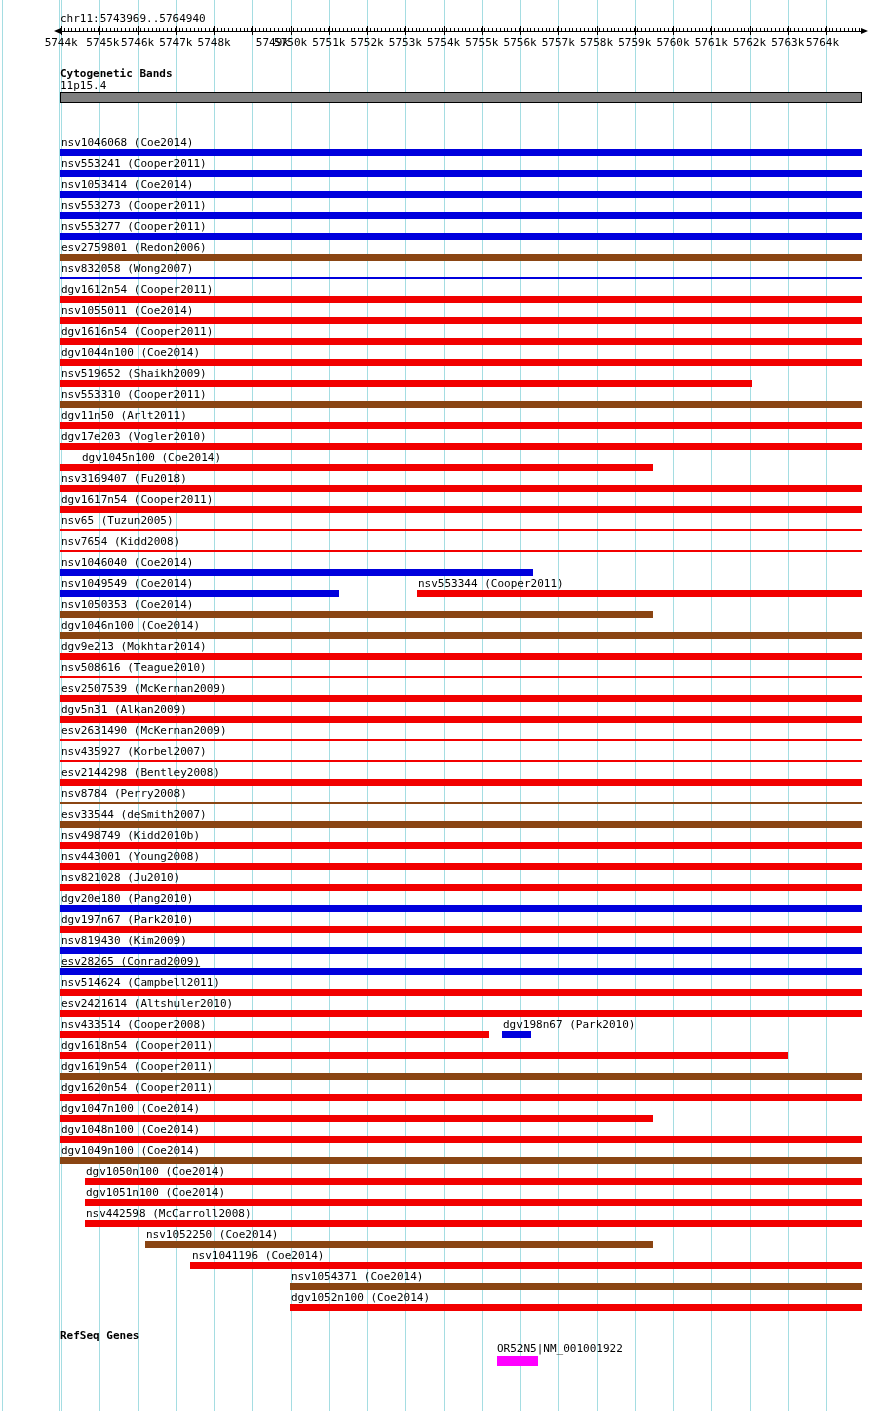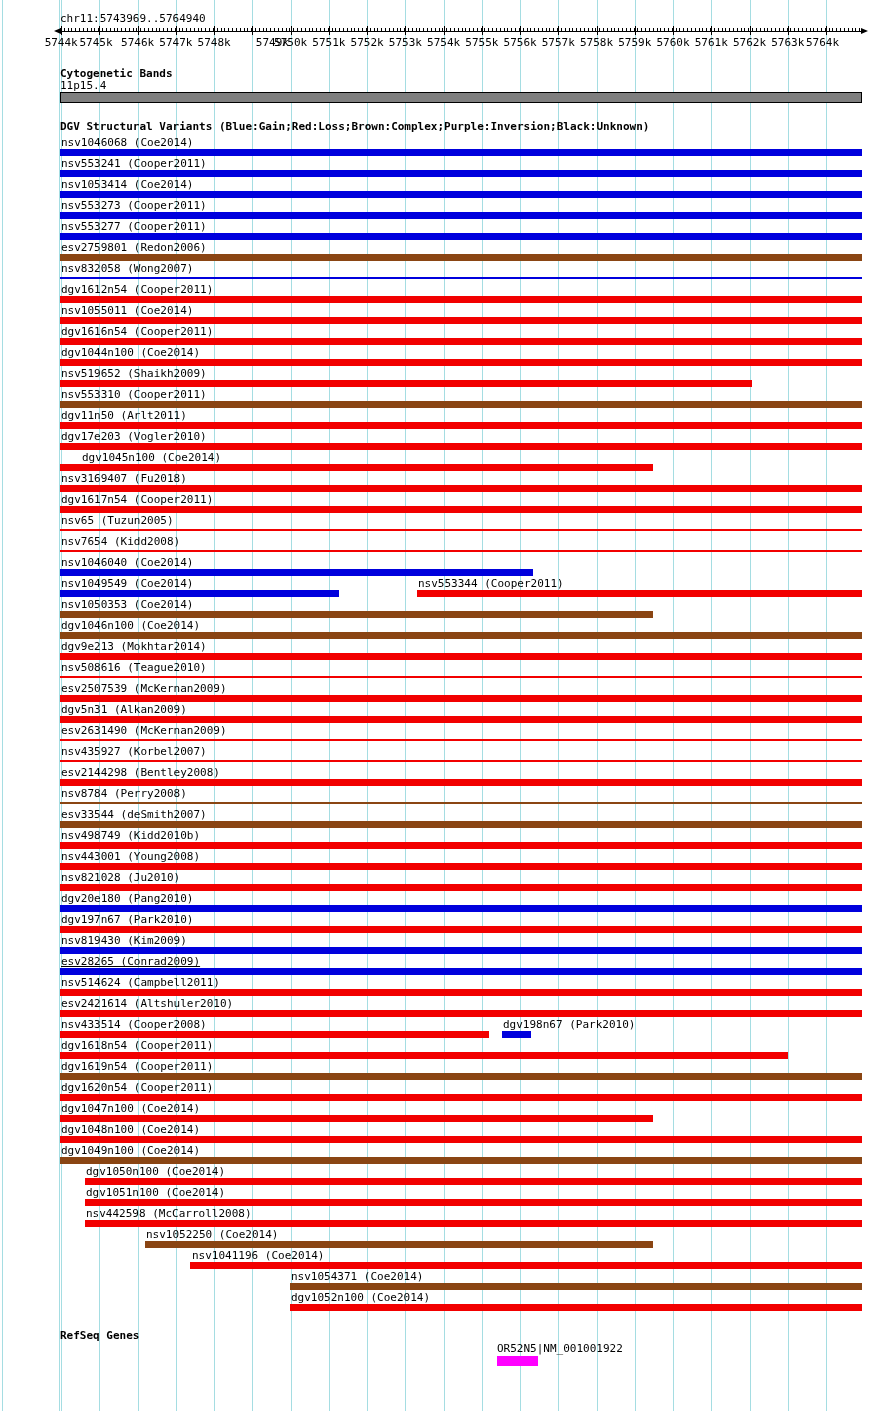--- a/index.html
+++ b/index.html
@@ -258,21 +258,21 @@
       <div style="position: absolute; left: 836.272px; top: 28px; width: 1px; height: 4px; background: rgb(0, 0, 0);"></div>
       <div style="position: absolute; left: 840.096px; top: 28px; width: 1px; height: 4px; background: rgb(0, 0, 0);"></div>
       <div style="position: absolute; left: 843.92px; top: 28px; width: 1px; height: 4px; background: rgb(0, 0, 0);"></div>
       <div style="position: absolute; left: 847.744px; top: 28px; width: 1px; height: 4px; background: rgb(0, 0, 0);"></div>
       <div style="position: absolute; left: 851.568px; top: 28px; width: 1px; height: 4px; background: rgb(0, 0, 0);"></div>
       <div style="position: absolute; left: 855.392px; top: 28px; width: 1px; height: 4px; background: rgb(0, 0, 0);"></div>
       <div style="position: absolute; left: 859.216px; top: 28px; width: 1px; height: 4px; background: rgb(0, 0, 0);"></div>
       <div style="position: absolute; left: 61.2px; top: 26px; width: 1px; height: 9px; background: rgb(0, 0, 0);"></div>
       <div style="position: absolute; left: 41.2px; top: 37px; width: 40px; text-align: center;">5744k</div>
       <div style="position: absolute; left: 99.44px; top: 26px; width: 1px; height: 9px; background: rgb(0, 0, 0);"></div>
-      <div style="position: absolute; left: 79.44px; top: 37px; width: 40px; text-align: left;">5745k</div>
+      <div style="position: absolute; left: 79.44px; top: 37px; width: 40px; text-align: right;">5745k</div>
       <div style="position: absolute; left: 137.68px; top: 26px; width: 1px; height: 9px; background: rgb(0, 0, 0);"></div>
       <div style="position: absolute; left: 117.68px; top: 37px; width: 40px; text-align: center;">5746k</div>
       <div style="position: absolute; left: 175.92px; top: 26px; width: 1px; height: 9px; background: rgb(0, 0, 0);"></div>
       <div style="position: absolute; left: 155.92px; top: 37px; width: 40px; text-align: center;">5747k</div>
       <div style="position: absolute; left: 214.16px; top: 26px; width: 1px; height: 9px; background: rgb(0, 0, 0);"></div>
       <div style="position: absolute; left: 194.16px; top: 37px; width: 40px; text-align: center;">5748k</div>
       <div style="position: absolute; left: 252.4px; top: 26px; width: 1px; height: 9px; background: rgb(0, 0, 0);"></div>
       <div style="position: absolute; left: 232.4px; top: 37px; width: 40px; text-align: center; margin-left: 20px;">5749k</div>
       <div style="position: absolute; left: 290.64px; top: 26px; width: 1px; height: 9px; background: rgb(0, 0, 0);"></div>
       <div style="position: absolute; left: 270.64px; top: 37px; width: 40px; text-align: center;">5750k</div>
@@ -303,21 +303,20 @@
       <div style="position: absolute; left: 787.76px; top: 26px; width: 1px; height: 9px; background: rgb(0, 0, 0);"></div>
       <div style="position: absolute; left: 767.76px; top: 37px; width: 40px; text-align: center;">5763k</div>
       <div style="position: absolute; left: 826px; top: 26px; width: 1px; height: 9px; background: rgb(0, 0, 0);"></div>
       <div style="position: absolute; left: 806px; top: 37px; width: 40px; text-align: left;">5764k</div>
     </div>
 
   <div class="lbl cyto-title">Cytogenetic Bands</div>
   <div class="lbl cyto-band-label">11p15.4</div>
   <div class="abs cyto-band-bar" style="background: rgb(127, 127, 127); border-color: rgb(0, 0, 0);"></div>
 
-  <div class="lbl dgv-title">DGV Structural Variants (Blue:Gain;Red:Loss;Brown:Complex;Purple:Inversion;Black:Unknown)</div>
   <div id="variants-layer">
       <div style="position: absolute; left: 61px; top: 137px; white-space: nowrap;">nsv1046068 (Coe2014)</div>
       <div title="nsv1046068 (Coe2014)" style="position: absolute; left: 60px; top: 149px; width: 802px; height: 7px; background: rgb(0, 0, 221);"></div>
       <div style="position: absolute; left: 61px; top: 158px; white-space: nowrap;">nsv553241 (Cooper2011)</div>
       <div title="nsv553241 (Cooper2011)" style="position: absolute; left: 60px; top: 170px; width: 802px; height: 7px; background: rgb(0, 0, 221);"></div>
       <div style="position: absolute; left: 61px; top: 179px; white-space: nowrap;">nsv1053414 (Coe2014)</div>
       <div title="nsv1053414 (Coe2014)" style="position: absolute; left: 60px; top: 191px; width: 802px; height: 7px; background: rgb(0, 0, 221);"></div>
       <div style="position: absolute; left: 61px; top: 200px; white-space: nowrap;">nsv553273 (Cooper2011)</div>
       <div title="nsv553273 (Cooper2011)" style="position: absolute; left: 60px; top: 212px; width: 802px; height: 7px; background: rgb(0, 0, 221);"></div>
       <div style="position: absolute; left: 61px; top: 221px; white-space: nowrap;">nsv553277 (Cooper2011)</div>

